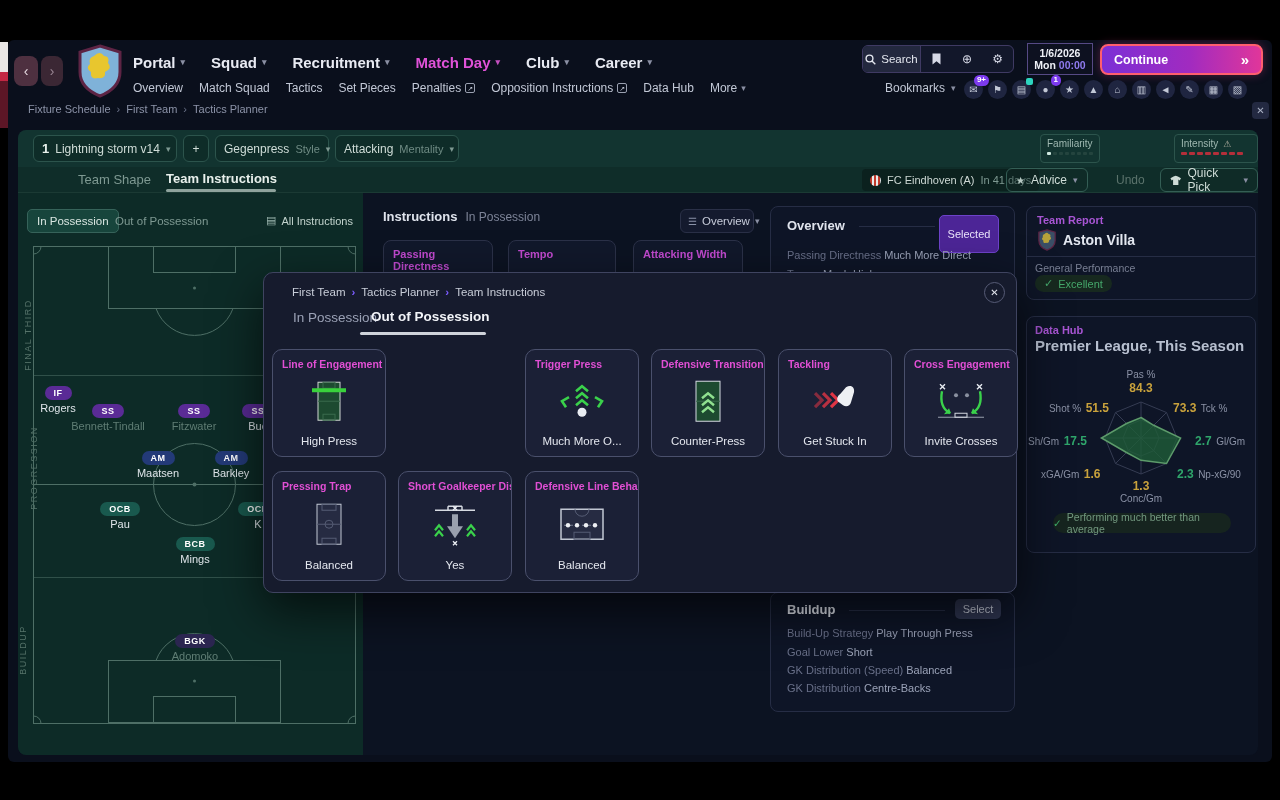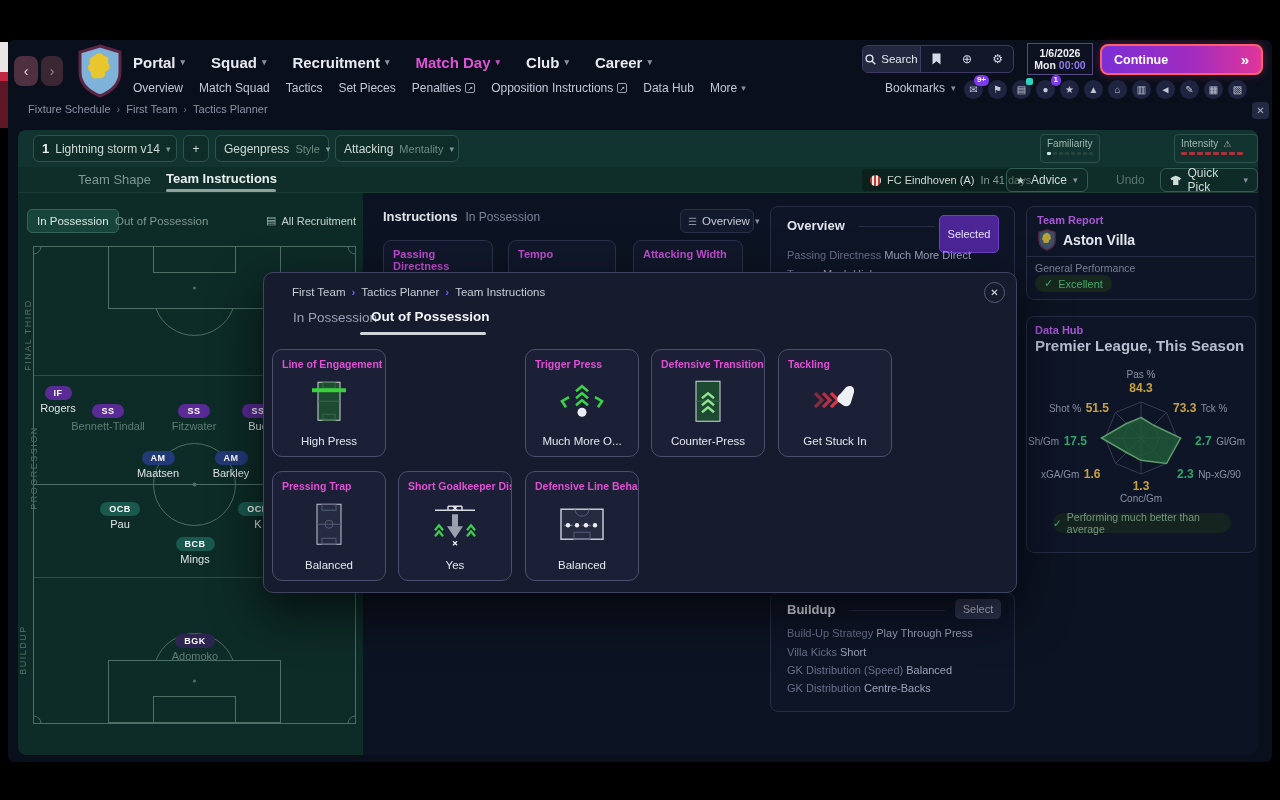--- a/index.html
+++ b/index.html
@@ -396,21 +396,21 @@
         </div>
       </div>
 
       <div class="abs content">
 
         <div class="abs pitch-panel">
           <div class="abs tog on" style="left:9px;top:16px;">In Possession</div>
           <div class="abs tog off" style="left:88px;top:16px;">Out of Possession</div>
           <div class="abs all-instr" style="left:248px;top:21px;">
             <span style="color:#9ab4ad;font-size:11px;">▤</span>
-            <span>All Recruitment</span>
+            <span>All Instructions</span>
           </div>
 
           <span class="region" style="left:-26px;top:137px;">FINAL THIRD</span>
           <span class="region" style="left:-26px;top:270px;">PROGRESSION</span>
           <span class="region" style="left:-20px;top:452px;">BUILDUP</span>
 
           <svg class="abs" style="left:15px;top:53px;" width="323" height="478" viewBox="0 0 323 478">
             <g stroke="#4e6f66" fill="none" stroke-width="1">
               <rect x="0.5" y="0.5" width="322" height="477"></rect>
               <line x1="0.5" y1="238.5" x2="322.5" y2="238.5"></line>
@@ -497,21 +497,21 @@
           <div class="abs btn-selected" style="left:168px;top:8px;width:60px;height:38px;">Selected</div>
           <div class="sp-row" style="left:16px;top:42px;"><span class="l">Passing Directness</span> <span class="v">Much More Direct</span></div>
           <div class="sp-row" style="left:16px;top:61px;"><span class="l">Tempo</span> <span class="v">Much Higher</span></div>
         </div>
 
         <div class="abs side-panel" style="left:752px;top:399px;width:245px;height:120px;">
           <span class="abs sp-title" style="left:16px;top:9px;">Buildup</span>
           <div class="abs hline" style="left:78px;top:17px;width:96px;"></div>
           <div class="abs btn-select" style="left:184px;top:6px;width:46px;height:20px;">Select</div>
           <div class="sp-row" style="left:16px;top:34px;"><span class="l">Build-Up Strategy</span> <span class="v">Play Through Press</span></div>
-          <div class="sp-row" style="left:16px;top:53px;"><span class="l">Villa Kicks</span> <span class="v">Short</span></div>
+          <div class="sp-row" style="left:16px;top:53px;"><span class="l">Goal Lower</span> <span class="v">Short</span></div>
           <div class="sp-row" style="left:16px;top:71px;"><span class="l">GK Distribution (Speed)</span> <span class="v">Balanced</span></div>
           <div class="sp-row" style="left:16px;top:89px;"><span class="l">GK Distribution</span> <span class="v">Centre-Backs</span></div>
         </div>
 
         <div class="abs side-panel" style="left:1008px;top:13px;width:230px;height:94px;">
           <span class="abs panel-label" style="left:10px;top:7px;">Team Report</span>
           <svg class="abs" style="left:11px;top:22px;" width="18" height="22" viewBox="0 0 44 54">
             <path d="M22 2 L42 8 V28 Q42 44 22 52 Q2 44 2 28 V8 Z" fill="#3a4e66" stroke="#5d2444" stroke-width="3"></path>
             <path d="M16 12 q6 -6 10 0 q6 0 4 7 q5 5 -3 9 q1 7 -7 6 q-8 2 -7 -6 q-6 -4 -1 -8 q-2 -6 4 -8" fill="#b7a23a"></path>
           </svg>
@@ -634,20 +634,40 @@
       <div class="c-title">Tackling</div>
       <svg class="c-icon" width="54" height="44" viewBox="0 0 54 44">
         <g stroke="#e03545" stroke-width="3.2" fill="none">
           <path d="M7 14 l7 7 l-7 7" opacity="0.55"></path>
             <path d="M15 14 l7 7 l-7 7" opacity="0.8"></path>
             <path d="M23 14 l7 7 l-7 7"></path>
         </g>
         <path d="M38 8 c5 -3 9 0 8 5 l-3 10 c-1 4 -5 5 -8 3 l-4 -3 c-3 -2 -2 -6 1 -8 z" fill="#eef0f4"></path>
       </svg>
       <div class="c-value">Get Stuck In</div>
+    </div>
+    <div class="card" style="left:640px;top:76px;height:108px;">
+      <div class="c-title">Cross Engagement</div>
+      <svg class="c-icon" width="54" height="44" viewBox="0 0 54 44">
+        <line x1="4" y1="38" x2="50" y2="38" stroke="#9aa0ae"></line>
+        <rect x="21" y="34" width="12" height="4" fill="none" stroke="#d6dae2"></rect>
+        <g stroke="#3ad14b" stroke-width="2.4" fill="none">
+          <path d="M8 12 Q5 28 16 34"></path>
+            <path d="M46 12 Q49 28 38 34"></path>
+        </g>
+        <path d="M17 34 l-7 1 l5 -6 z" fill="#3ad14b"></path>
+        <path d="M37 34 l7 1 l-5 -6 z" fill="#3ad14b"></path>
+        <g stroke="#e9ecf2" stroke-width="1.4">
+          <path d="M6 5 l5 5 M11 5 l-5 5"></path>
+            <path d="M43 5 l5 5 M48 5 l-5 5"></path>
+        </g>
+        <circle cx="22" cy="16" r="2" fill="#8a90a0"></circle>
+          <circle cx="33" cy="16" r="2" fill="#8a90a0"></circle>
+      </svg>
+      <div class="c-value">Invite Crosses</div>
     </div>
 
     <div class="card" style="left:8px;top:198px;height:110px;">
       <div class="c-title">Pressing Trap</div>
       <svg class="c-icon" width="54" height="44" viewBox="0 0 54 44">
         <rect x="15" y="2" width="24" height="40" fill="#262b42" stroke="#c2c8d4"></rect>
         <line x1="15" y1="22" x2="39" y2="22" stroke="#555c74"></line>
         <circle cx="27" cy="22" r="4" fill="none" stroke="#555c74"></circle>
         <rect x="20" y="2" width="14" height="6" fill="none" stroke="#555c74"></rect>
         <rect x="20" y="36" width="14" height="6" fill="none" stroke="#555c74"></rect>

